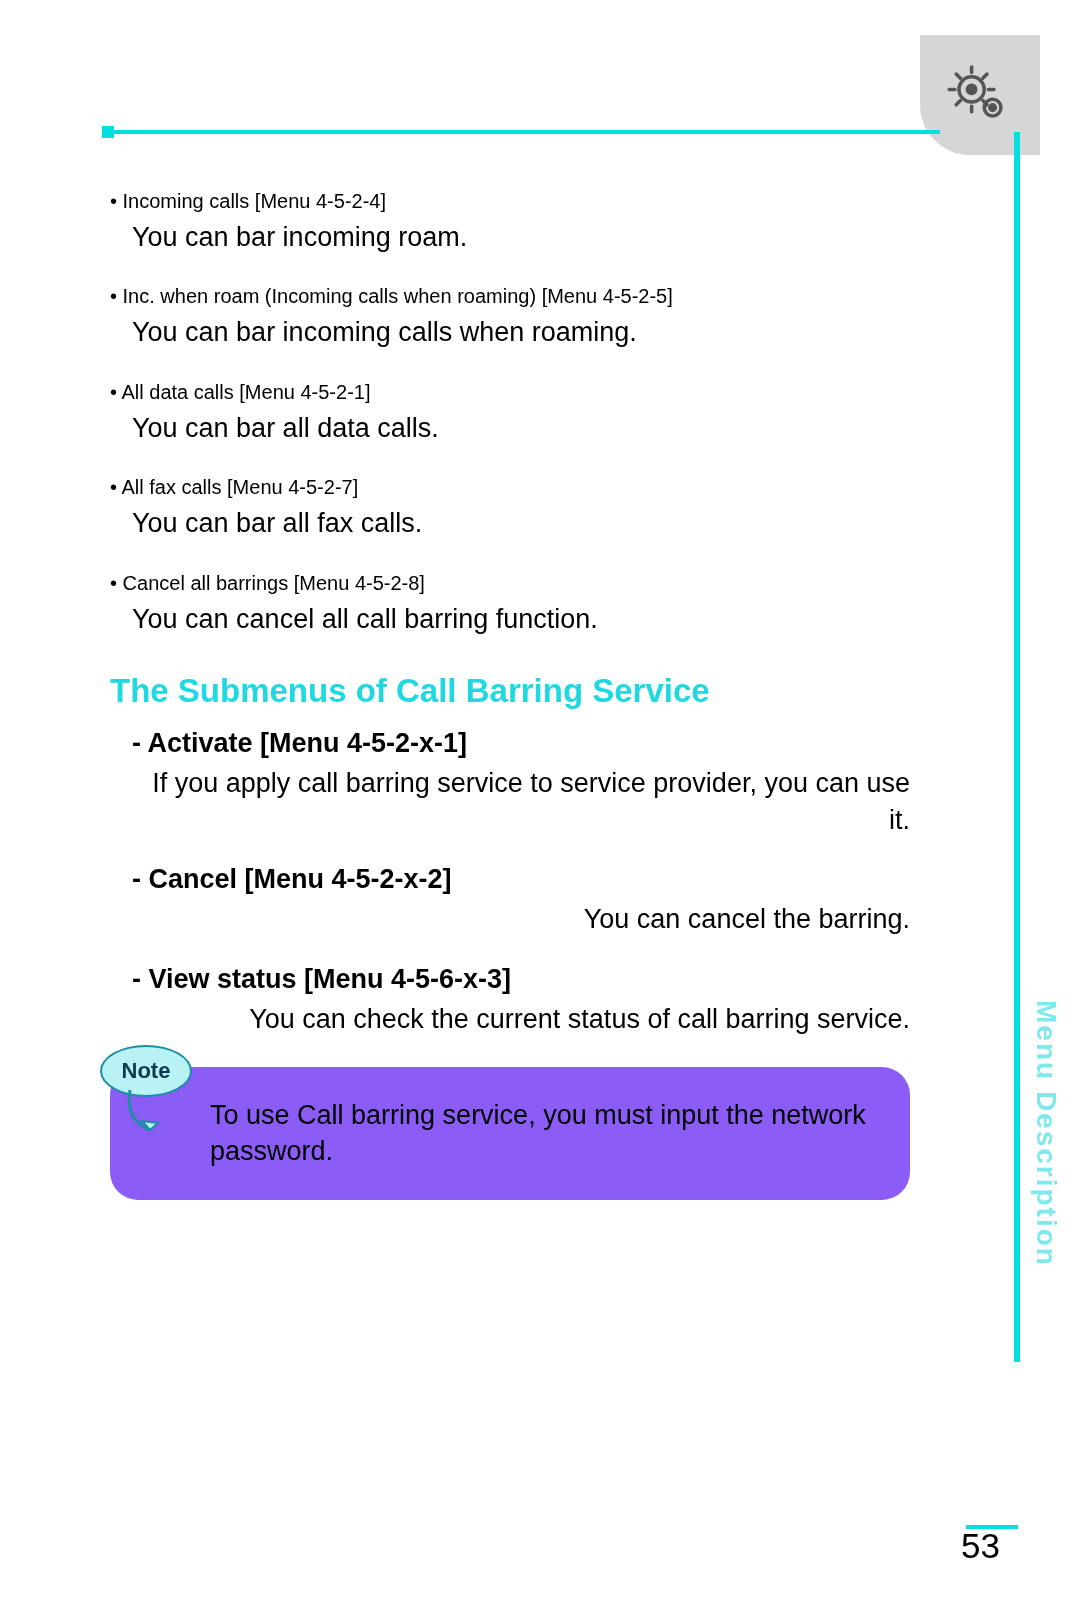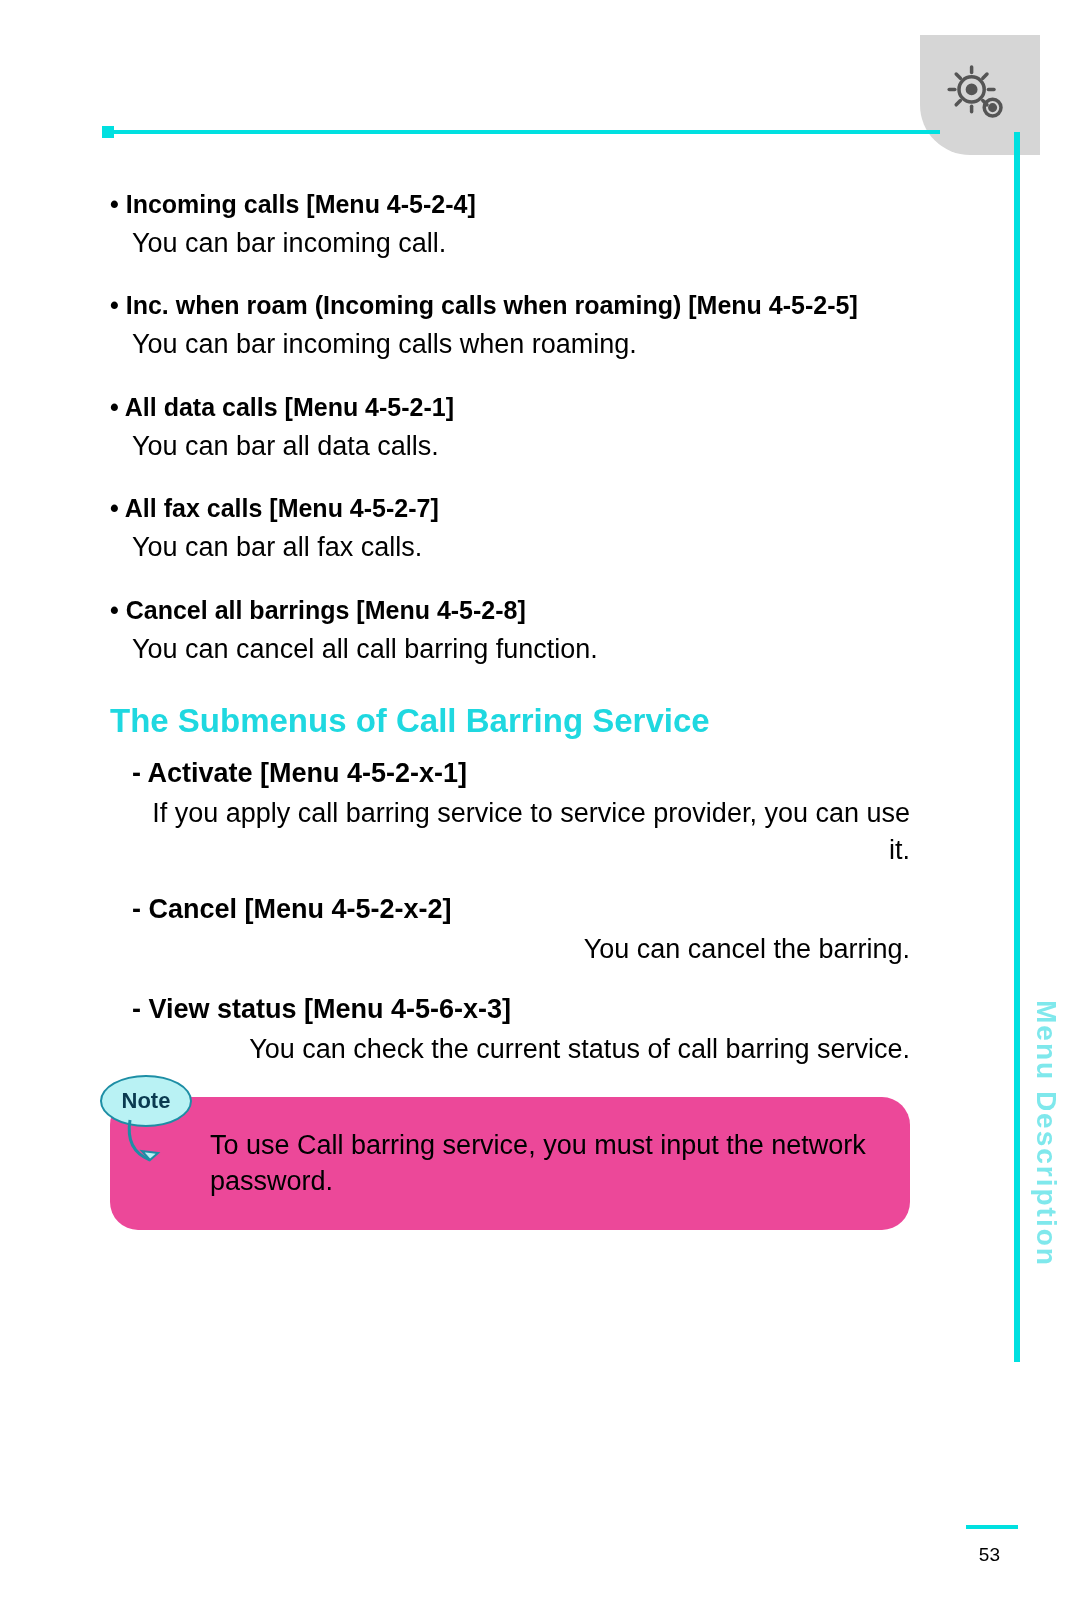--- a/index.html
+++ b/index.html
@@ -5,33 +5,33 @@
   * { box-sizing: border-box; margin: 0; padding: 0; }
   html, body { width: 1080px; height: 1621px; background: #ffffff; font-family: Arial, Helvetica, sans-serif; color: #000; }
   .page { position: relative; width: 1080px; height: 1621px; padding: 50px 70px 60px 110px; }
   .gear-badge { position: absolute; top: 35px; right: 40px; width: 120px; height: 120px; background: #d6d6d6; border-radius: 0 0 0 50px; display: flex; align-items: center; justify-content: center; }
   .gear-badge svg { width: 70px; height: 70px; }
   .rule { position: absolute; top: 130px; left: 110px; width: 830px; height: 4px; background: #00e0e0; }
   .rule .dot { position: absolute; left: -8px; top: -4px; width: 12px; height: 12px; background: #00e0e0; }
   .side-bar { position: absolute; top: 132px; right: 60px; width: 6px; height: 1230px; background: #00e0e0; }
   .content { margin-top: 140px; max-width: 800px; }
   .item { margin-bottom: 30px; }
-  .bullet-title { font-weight: bold; font-size: 25px; margin-bottom: 6px; }
+  .bullet-title { font-weight: normal; font-size: 20px; margin-bottom: 6px; }
   .bullet-title::before { content: "• "; }
   .item p { font-size: 27px; line-height: 1.35; margin-left: 22px; }
   .subhead { color: #1fd8e0; font-weight: bold; font-size: 33px; margin: 35px 0 18px 0; }
   .subitem { margin-bottom: 26px; margin-left: 22px; }
   .sub-title { font-weight: bold; font-size: 27px; margin-bottom: 6px; }
   .subitem p { font-size: 27px; line-height: 1.35; margin-left: 0; text-align: right; }
-  .note-box { position: relative; margin-top: 30px; background: #ec4899; border-radius: 28px; padding: 30px 30px 30px 100px; font-size: 27px; line-height: 1.35; }
+  .note-box { position: relative; margin-top: 30px; background: #8b5cf6; border-radius: 28px; padding: 30px 30px 30px 100px; font-size: 27px; line-height: 1.35; }
   .note-bubble { position: absolute; left: -10px; top: -22px; }
   .note-bubble .oval { width: 92px; height: 52px; background: #b9f2f4; border: 2px solid #1d8ea5; border-radius: 50%/50%; display: flex; align-items: center; justify-content: center; font-weight: bold; color: #0a3a50; font-size: 22px; }
   .note-bubble svg.arrow { position: absolute; top: 40px; left: 20px; }
   .vertical-label { position: absolute; right: 18px; top: 1000px; writing-mode: vertical-rl; color: #7fe8ec; font-weight: bold; font-size: 28px; letter-spacing: 2px; }
-  .page-num { position: absolute; bottom: 55px; right: 80px; font-size: 19px; }
+  .page-num { position: absolute; bottom: 55px; right: 80px; font-size: 35px; }
   .page-num-line { position: absolute; bottom: 92px; right: 62px; width: 52px; height: 4px; background: #00e0e0; }
 </style>
 </head>
 <body>
 
 <div class="page">
 
   <div class="gear-badge">
     <svg viewBox="0 0 100 100">
       <g fill="none" stroke="#555" stroke-width="5">
@@ -55,21 +55,21 @@
 
   <div class="rule">
     <div class="dot"></div>
   </div>
   <div class="side-bar"></div>
 
   <div class="content">
 
     <div class="item">
       <div class="bullet-title">Incoming calls [Menu 4-5-2-4]</div>
-      <p>You can bar incoming call.</p>
+      <p>You can bar incoming roam.</p>
     </div>
 
     <div class="item">
       <div class="bullet-title">Inc. when roam (Incoming calls when roaming) [Menu 4-5-2-5]</div>
       <p>You can bar incoming calls when roaming.</p>
     </div>
 
     <div class="item">
       <div class="bullet-title">All data calls [Menu 4-5-2-1]</div>
       <p>You can bar all data calls.</p>

